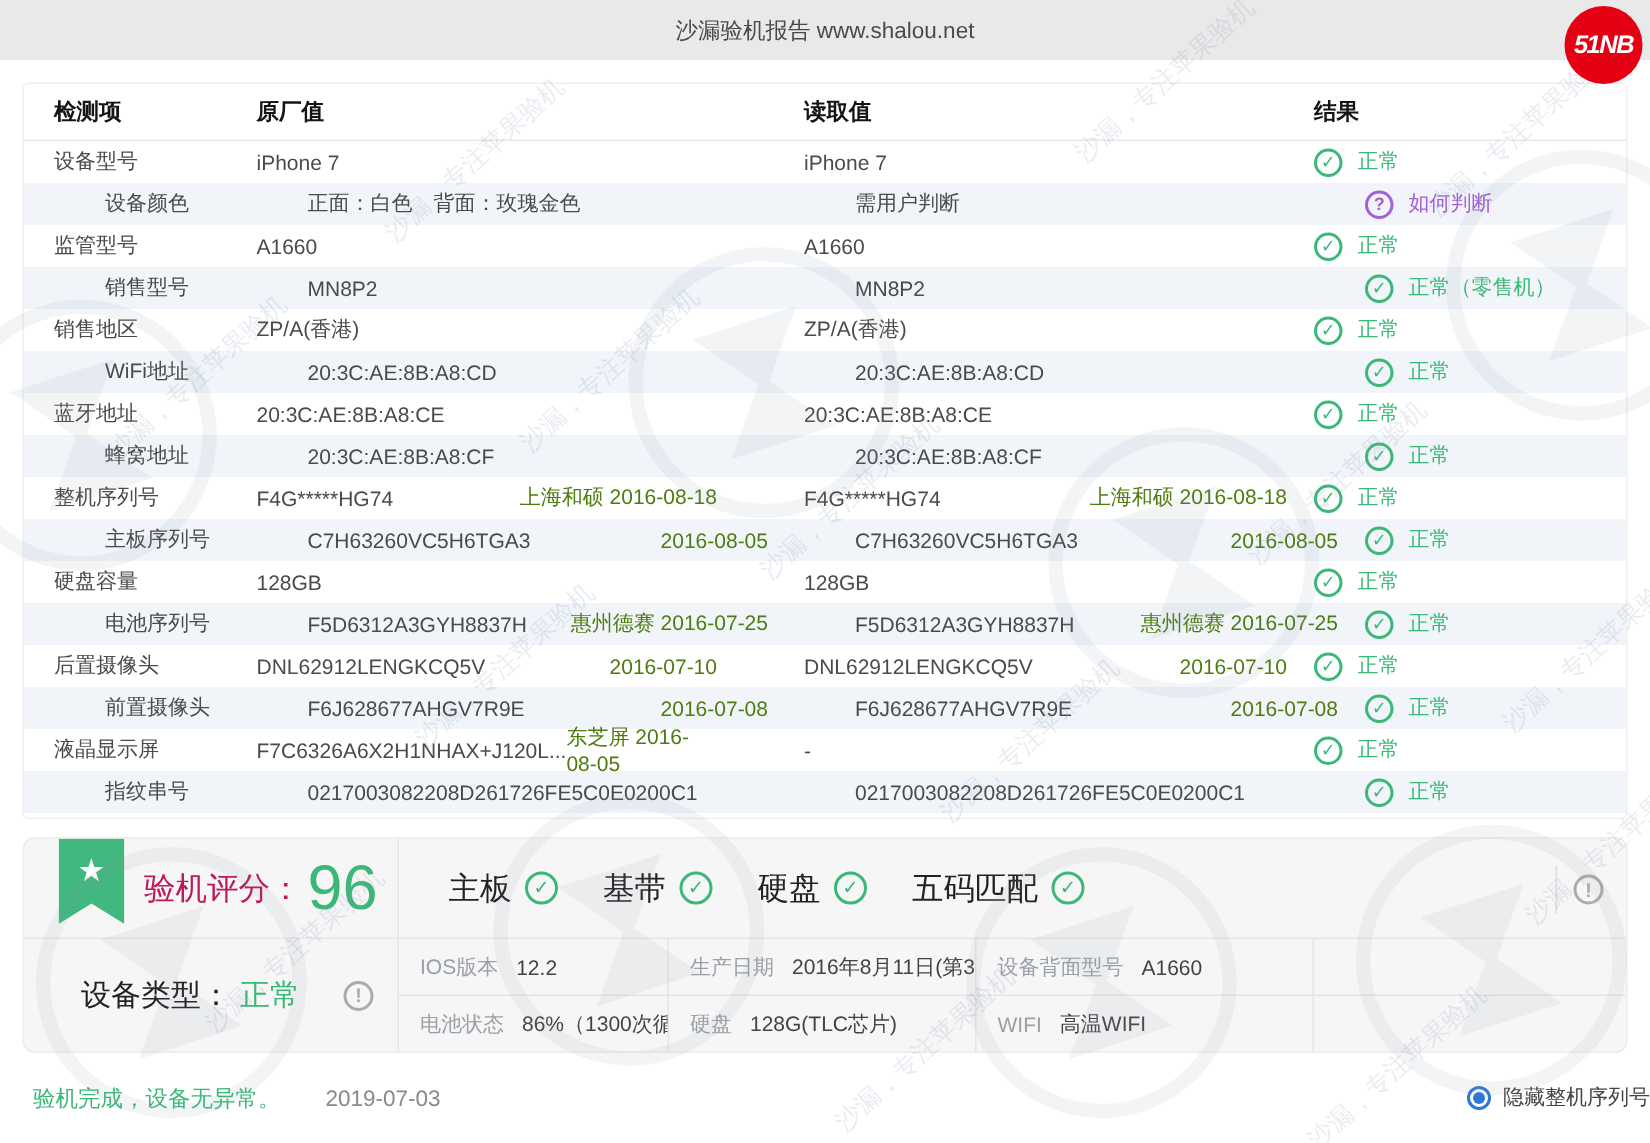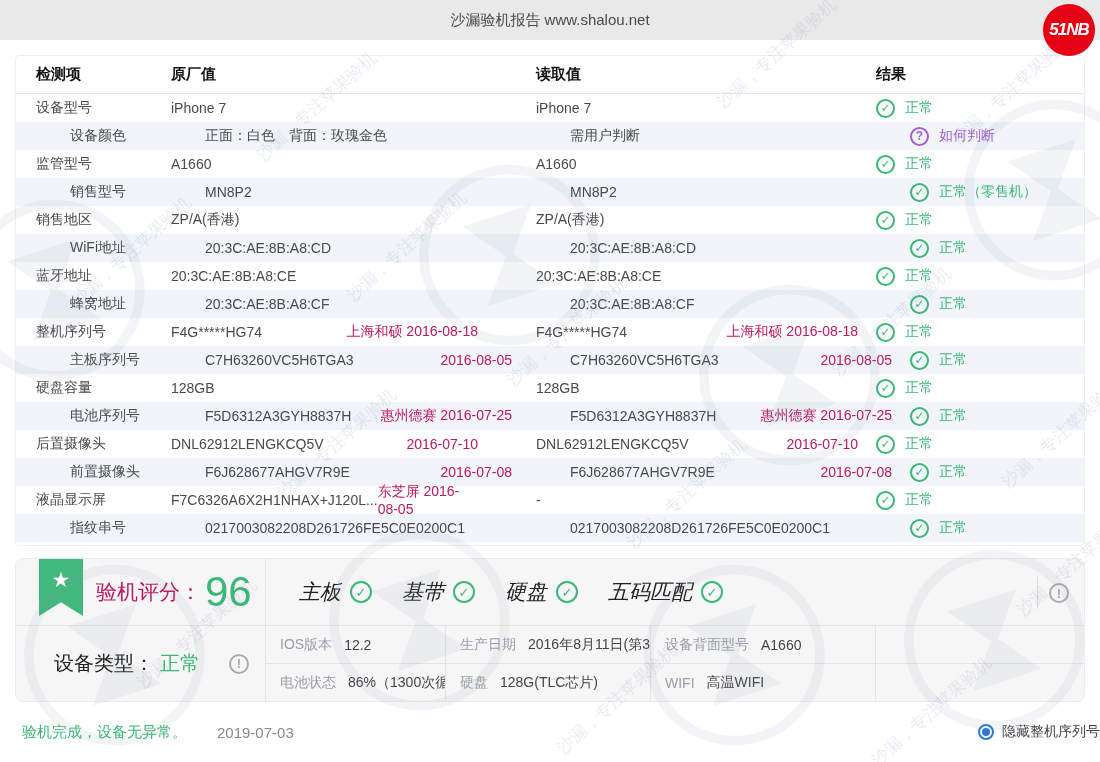--- a/index.html
+++ b/index.html
@@ -26,40 +26,40 @@
   .h-orig{width:345px;flex:none;}
   .h-read{width:360px;flex:none;padding-left:20px;}
   .h-result{flex:1;}
   .trow{display:flex;height:28px;align-items:center;font-size:14px;color:#4a4a4a;}
   .trow.alt{background:#f1f5fa;padding-left:34px;}
   .c-item{width:155px;padding-left:20px;flex:none;}
   .c-orig{width:345px;flex:none;display:flex;justify-content:space-between;align-items:center;padding-right:38px;}
   .c-read{width:360px;flex:none;display:flex;justify-content:space-between;align-items:center;
     padding-left:20px;padding-right:18px;}
   .c-result{flex:1;display:flex;align-items:center;gap:10px;}
-  .note{color:#be185d;}
+  .note{color:#4d7c0f;}
   .ricon{width:19px;height:19px;flex:none;border-radius:50%;border:2px solid;display:flex;align-items:center;
     justify-content:center;font-size:12px;font-weight:bold;line-height:1;}
   .ok .ricon{border-color:#3bb877;color:#3bb877;}
   .ok .rtext{color:#3bb877;}
   .question .ricon{border-color:#a55fd5;color:#a55fd5;}
   .question .rtext{color:#a55fd5;cursor:pointer;}
 
   
   .summary-card{position:absolute;left:15px;top:558px;width:1070px;height:144px;background:#f6f6f7;
     border:1px solid #ececec;border-radius:8px;}
   .sum-top{height:67px;display:flex;align-items:center;border-bottom:1px solid #e5e5e5;position:relative;}
   .left-top{width:250px;flex:none;height:100%;display:flex;align-items:center;position:relative;
     border-right:1px solid #e5e5e5;}
   .ribbon{position:absolute;left:23px;top:0;width:44px;height:57px;background:#41b87d;
     clip-path:polygon(0 0,100% 0,100% 100%,50% 76%,0 100%);display:flex;justify-content:center;}
   .ribbon .star{color:#fff;font-size:21px;margin-top:9px;}
   .score-label{margin-left:80px;font-size:21px;color:#be185d;white-space:nowrap;}
   .score-value{font-size:42px;color:#3bb877;margin-left:4px;line-height:1;}
-  .checks{display:flex;align-items:center;padding-left:33px;gap:30px;font-size:21px;color:#222;flex:1;font-style:italic;}
+  .checks{display:flex;align-items:center;padding-left:33px;gap:30px;font-size:21px;color:#222;flex:1;}
   .check-item{display:flex;align-items:center;gap:9px;}
   .check-item .cicon{width:22px;height:22px;border-radius:50%;border:2px solid #3bb877;color:#3bb877;
     display:flex;align-items:center;justify-content:center;font-size:13px;font-weight:bold;}
   .top-divider{position:absolute;right:46px;top:18px;width:1px;height:32px;background:#dcdcdc;}
   .info-circle{width:20px;height:20px;border:2px solid #ababab;border-radius:50%;color:#ababab;
     font-size:13px;font-weight:bold;display:flex;align-items:center;justify-content:center;cursor:pointer;flex:none;}
   .sum-top .info-circle{position:absolute;right:15px;top:24px;}
   .sum-bottom{height:75px;display:flex;}
   .left-bottom{width:250px;flex:none;display:flex;align-items:center;padding-left:38px;
     border-right:1px solid #e5e5e5;}

